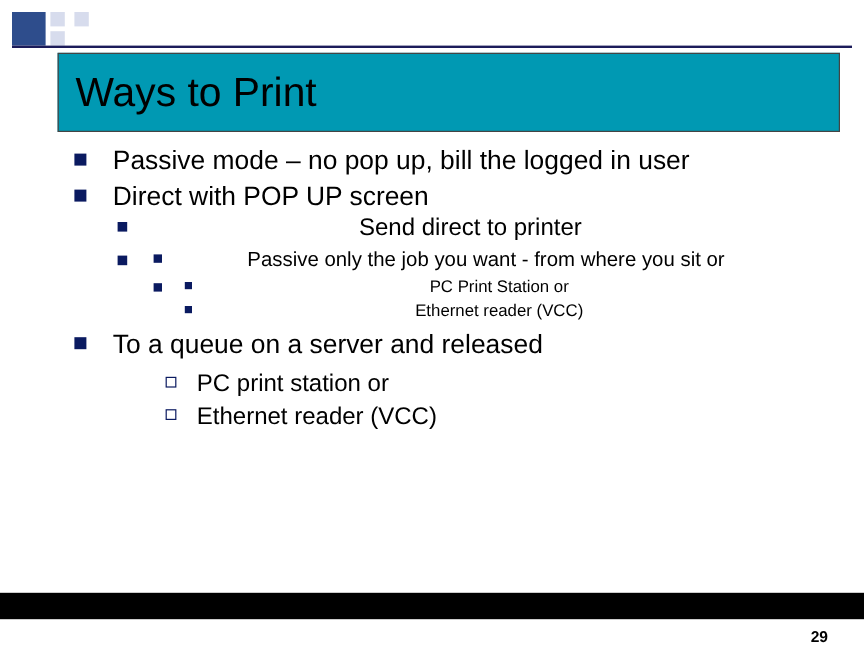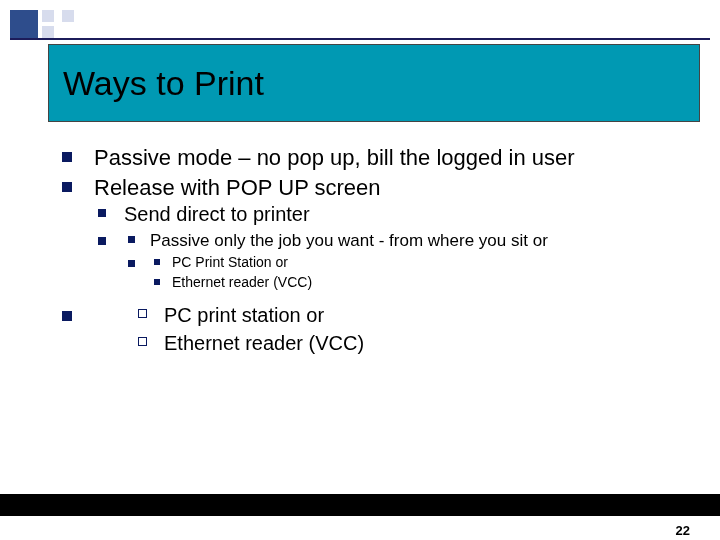--- a/index.html
+++ b/index.html
@@ -50,35 +50,35 @@
     left: 10px;
     width: 700px;
     height: 2px;
     background: #1c1c5a;
   }
   .title-band {
     position: absolute;
     top: 44px;
     left: 48px;
     right: 20px;
-    height: 78px;
+    height: 66px;
     background: #0099b3;
     border: 1px solid #444;
     display: flex;
     align-items: center;
     padding-left: 14px;
     box-sizing: border-box;
   }
   .title-band .title-text {
     font-size: 34px;
     color: #000;
   }
   .content {
     position: absolute;
-    top: 144px;
+    top: 120px;
     left: 58px;
     right: 60px;
     font-size: 20px;
     line-height: 1.28;
   }
   ul.l1, ul.l2, ul.l3, ul.l4, ul.l5 {
     list-style: none;
     margin: 0;
     padding: 0;
   }
@@ -94,20 +94,21 @@
     left: 4px;
     top: 8px;
     width: 10px;
     height: 10px;
     background: #0a1a60;
   }
   .l2 {
     margin-left: 40px;
     margin-top: 6px;
     margin-bottom: 2px;
+    text-align: center;
   }
   .l2 > li {
     position: relative;
     padding-left: 30px;
     font-size: 20px;
     margin-bottom: 2px;
   }
   .l2 > li::before {
     content: "";
     position: absolute;
@@ -220,43 +221,43 @@
   </div>
   <div class="decor-line"></div>
 
   <div class="title-band">
     <span class="title-text">Ways to Print</span>
   </div>
 
   <div class="content">
     <ul class="l1">
       <li><span>Passive mode – no pop up, bill the logged in user</span></li>
-      <li><span>Release with POP UP screen</span>
+      <li><span>Direct with POP UP screen</span>
         <ul class="l2">
           <li><span>Send direct to printer</span></li>
           <li>
             <ul class="l3">
               <li><span>Passive only the job you want - from where you sit or</span></li>
               <li>
                 <ul class="l4">
                   <li><span>PC Print Station or</span></li>
                   <li><span>Ethernet reader (VCC)</span></li>
                 </ul>
               </li>
             </ul>
           </li>
         </ul>
       </li>
     </ul>
     <div class="spacer-top"></div>
     <ul class="l1">
-      <li>
+      <li><span>To a queue on a server and released</span>
         <ul class="l2h">
           <li><span>PC print station or</span></li>
           <li><span>Ethernet reader (VCC)</span></li>
         </ul>
       </li>
     </ul>
   </div>
 
   <div class="footer-bar"></div>
-  <div class="page-num">22</div>
+  <div class="page-num">29</div>
 </div>
 
 </body></html>

